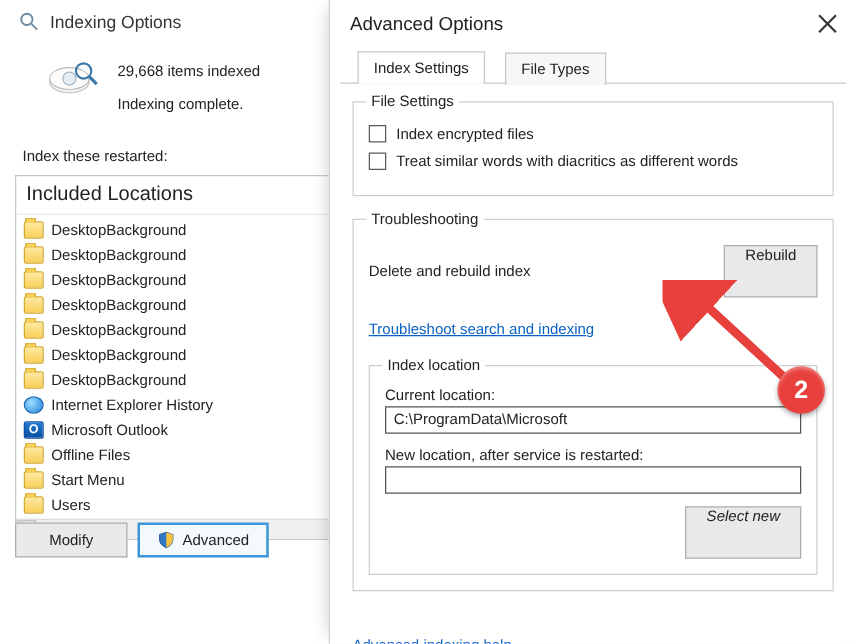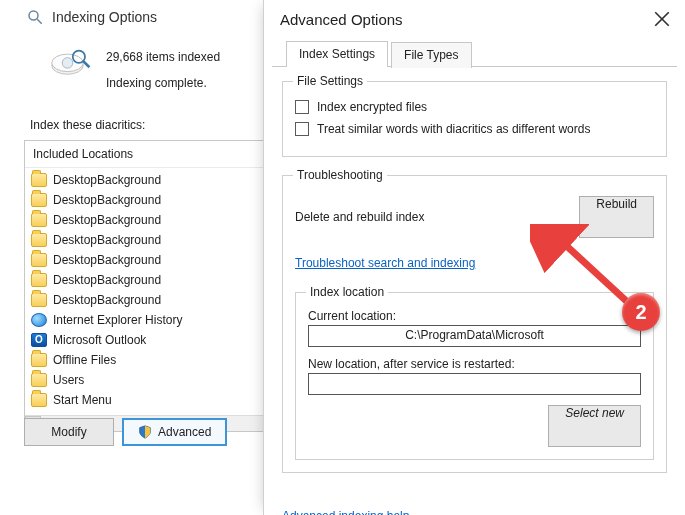--- a/index.html
+++ b/index.html
@@ -1,32 +1,32 @@
 <!DOCTYPE html>
 <html><head>
 <meta charset="utf-8">
 <style>
 * { box-sizing: border-box; margin: 0; padding: 0; font-family: "Segoe UI", Tahoma, sans-serif; font-size: 12px; }
 body { width: 685px; height: 515px; position: relative; background: #fff; overflow: hidden; }
 
 
-.win-a { position: absolute; left: 16px; top: 0; width: 420px; height: 450px; background: #fff; border-right: 1px solid #d7d7d7; }
+.win-a { position: absolute; left: 4px; top: 0; width: 420px; height: 450px; background: #fff; border-right: 1px solid #d7d7d7; }
 .win-a .titlebar { display: flex; align-items: center; padding: 8px 10px; gap: 8px; }
 .win-a .titlebar .ttl { font-size: 14px; color: #333; }
 .glass-a { width: 18px; height: 18px; }
 
 .status-row { display: flex; gap: 14px; align-items: flex-start; padding: 14px 0 10px 34px; }
 .drive-icon { width: 42px; height: 30px; }
 .status-txt { display: flex; flex-direction: column; gap: 12px; padding-top: 2px; }
 .status-txt span { color: #222; }
 
 .loc-header { padding: 18px 14px 8px 14px; color: #222; }
 
 .loc-panel { margin: 0 10px 0 8px; border: 1px solid #c7c7c7; background: #fff; height: 292px; position: relative; overflow: hidden; }
-.loc-head { padding: 6px 8px 6px 8px; font-size: 12px; color: #222; border-bottom: 1px solid #eaeaea; }
+.loc-head { padding: 6px 8px 6px 8px; font-size: 16px; color: #222; border-bottom: 1px solid #eaeaea; }
 .loc-list { padding: 2px 0 0 0; overflow: hidden; }
 .loc-item { display: flex; align-items: center; gap: 6px; height: 20px; padding: 0 6px; color: #222; }
 .loc-item .fi { width: 16px; height: 14px; }
 .folder { background: linear-gradient(#ffe9a3,#f8cf57); border: 1px solid #d3a92e; border-radius: 2px; }
 .folder::before { content:""; display:block; width:7px; height:3px; background:#f8cf57; border:1px solid #d3a92e; border-bottom:none; border-radius:2px 2px 0 0; position:relative; top:-4px; left:0; }
 .globe { border-radius:50%; background: radial-gradient(circle at 35% 35%, #9fe0ff, #1e7bd8); border:1px solid #1e6bb8; }
 .outlook { background: linear-gradient(#1e7bd8,#0b4f9e); border:1px solid #0b4f9e; border-radius:2px; position:relative; }
 .outlook::after { content:"O"; color:#fff; font-size:10px; font-weight:bold; position:absolute; left:3px; top:0; }
 
 .scrollbar-x { position:absolute; left:0; right:0; bottom:0; height:16px; background:#f0f0f0; border-top:1px solid #dcdcdc; display:flex; align-items:center; justify-content:space-between; }
@@ -38,38 +38,38 @@
 .btn.adv { border:2px solid #3d94d6; background:#f4f9fd; }
 .shield { width:14px; height:14px; }
 
 
 .win-b { position:absolute; left:263px; top:0; right:0; bottom:0; background:#fff; border-left:1px solid #d0d0d0; box-shadow:-4px 0 14px -6px rgba(0,0,0,.25); }
 .win-b .titlebar { display:flex; align-items:center; justify-content:space-between; padding:10px 14px 12px 16px; }
 .win-b .titlebar .ttl { font-size:15px; color:#222; }
 .close-x { width:18px; height:18px; cursor:default; }
 
 .tabs { display:flex; padding:0 14px; border-bottom:1px solid #c7c7c7; margin:0 8px; }
-.tab { padding:5px 12px 6px; border:1px solid #c7c7c7; border-bottom:none; margin-right:3px; background:#fff; color:#222; position:relative; top:1px; }
+.tab { padding:5px 12px 6px; border:1px solid #c7c7c7; border-bottom:none; margin-right:16px; background:#fff; color:#222; position:relative; top:1px; }
 .tab.inactive { background:#f7f7f7; top:2px;text-align:center; }
 
 .tab-body { padding:14px 18px 10px 18px; }
 
 .grp { border:1px solid #cfcfcf; margin-bottom:18px; position:relative; padding:14px 12px 12px 12px; }
 .grp > .legend { position:absolute; top:-8px; left:10px; background:#fff; padding:0 4px; color:#222; font-size:12px; }
 
 .chk-row { display:flex; align-items:center; gap:8px; margin:4px 0 8px 0; color:#222; }
 .chk { width:14px; height:14px; border:1px solid #5a5a5a; background:#fff; }
 
 .ts-top { display:flex; align-items:center; justify-content:space-between; margin:6px 0 18px 0; }
 .ts-top span { color:#222; }
 .lnk { color:#0b62c4; text-decoration:underline; cursor:default; display:inline-block; }
 
 .sub-grp { border:1px solid #cfcfcf; position:relative; padding:14px 12px 12px 12px; margin-top:4px; }
 .sub-grp > .legend { position:absolute; top:-8px; left:10px; background:#fff; padding:0 4px; color:#222; }
-.input-box { width:100%; height:22px; border:1px solid #555; background:#fff; padding:2px 6px; color:#222; margin-top:2px;text-align:center; }
+.input-box { width:100%; height:22px; border:1px solid #555; background:#fff; padding:2px 6px; color:#222; margin-top:2px; }
 .lbl { color:#222; display:block; margin-top:2px; }
 .row-right { display:flex; justify-content:flex-end; margin-top:10px;font-style:italic; }
 .btn2 { height:42px; padding:0 16px; background:#e9e9e9; border:1px solid #aeaeae; color:#222; cursor:default; }
 
 .help-lnk { margin:8px 0 0 18px; }
 
 
 .arrow { position:absolute; left:530px; top:224px; width:120px; height:100px; pointer-events:none; }
 .badge { position:absolute; left:622px; top:293px; width:38px; height:38px; border-radius:50%; background:#e8413d; box-shadow:0 2px 4px rgba(0,0,0,.35), inset 0 2px 3px rgba(255,255,255,.35); color:#fff; font-size:20px; font-weight:600; display:flex; align-items:center; justify-content:center; pointer-events:none; }
 </style>
@@ -96,21 +96,21 @@
         <circle cx="33" cy="10" r="7" fill="none" stroke="#3c78a8" stroke-width="2"></circle>
         <line x1="38" y1="15" x2="45" y2="22" stroke="#3c78a8" stroke-width="3"></line>
       </svg>
     </span>
     <div class="status-txt">
       <span>29,668 items indexed</span>
       <span>Indexing complete.</span>
     </div>
   </div>
 
-  <div class="loc-header">Index these diacritics:</div>
+  <div class="loc-header">Index these restarted:</div>
 
   <div class="loc-panel">
     <div class="loc-head">Included Locations</div>
     <div class="loc-list" id="loc-list">
         <div class="loc-item">
           <span class="fi folder"></span>
           <span>DesktopBackground</span>
         </div>
         <div class="loc-item">
           <span class="fi folder"></span>
@@ -143,25 +143,25 @@
         <div class="loc-item">
           <span class="fi outlook"></span>
           <span>Microsoft Outlook</span>
         </div>
         <div class="loc-item">
           <span class="fi folder"></span>
           <span>Offline Files</span>
         </div>
         <div class="loc-item">
           <span class="fi folder"></span>
+          <span>Start Menu</span>
+        </div>
+        <div class="loc-item">
+          <span class="fi folder"></span>
           <span>Users</span>
-        </div>
-        <div class="loc-item">
-          <span class="fi folder"></span>
-          <span>Start Menu</span>
         </div>
       </div>
     <div class="scrollbar-x">
       <div class="sb-btn">
           <svg viewBox="0 0 10 10">
             <path d="M7 1 L3 5 L7 9" fill="none" stroke="#555" stroke-width="1.5"></path>
           </svg>
         </div>
       <div class="sb-btn">
           <svg viewBox="0 0 10 10">

